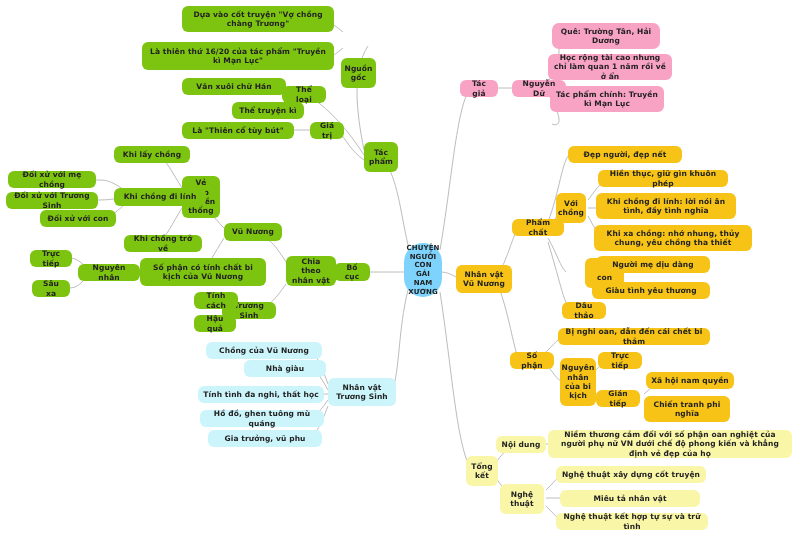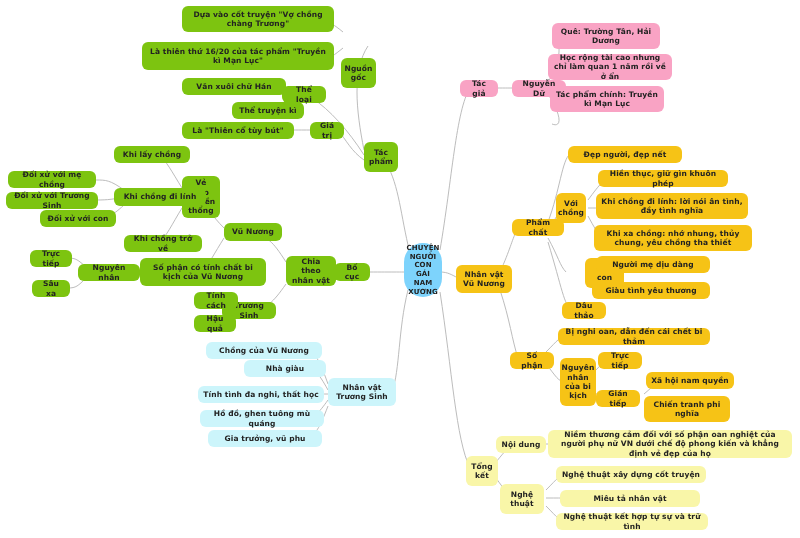--- a/index.html
+++ b/index.html
@@ -174,32 +174,32 @@
 
   <div class="node lightcyan fs75" style="left:206px;top:342px;width:116px;height:17px;">Chồng của Vũ Nương</div>
   <div class="node lightcyan fs75" style="left:328px;top:378px;width:68px;height:28px;">Nhân vật Trương Sinh</div>
   <div class="node lightcyan fs75" style="left:244px;top:360px;width:82px;height:17px;">Nhà giàu</div>
   <div class="node lightcyan fs75" style="left:198px;top:386px;width:126px;height:17px;">Tính tình đa nghi, thất học</div>
   <div class="node lightcyan fs75" style="left:200px;top:410px;width:124px;height:17px;">Hồ đồ, ghen tuông mù quáng</div>
   <div class="node lightcyan fs75" style="left:208px;top:430px;width:114px;height:17px;">Gia trưởng, vũ phu</div>
 
   <div class="node pink fs75" style="left:460px;top:80px;width:38px;height:17px;">Tác giả</div>
   <div class="node pink fs75" style="left:512px;top:80px;width:54px;height:17px;">Nguyễn Dữ</div>
-  <div class="node pink fs75" style="left:552px;top:23px;width:108px;height:26px;">Quê: Trường Tân, Hải Dương</div>
+  <div class="node pink fs75" style="left:552px;top:23px;width:108px;height:26px;border-radius:7px;">Quê: Trường Tân, Hải Dương</div>
   <div class="node pink fs75" style="left:548px;top:54px;width:124px;height:26px;">Học rộng tài cao nhưng chỉ làm quan 1 năm rồi về ở ẩn</div>
   <div class="node pink fs75" style="left:550px;top:86px;width:114px;height:26px;">Tác phẩm chính: Truyền kì Mạn Lục</div>
 
   <div class="node yellow fs75" style="left:456px;top:265px;width:56px;height:28px;">Nhân vật Vũ Nương</div>
 
   <div class="node yellow fs75" style="left:512px;top:219px;width:52px;height:17px;">Phẩm chất</div>
   <div class="node yellow fs75" style="left:568px;top:146px;width:114px;height:17px;">Đẹp người, đẹp nết</div>
 
   <div class="node yellow fs75" style="left:556px;top:193px;width:30px;height:30px;">Với chồng</div>
   <div class="node yellow fs75" style="left:598px;top:170px;width:130px;height:17px;">Hiền thục, giữ gìn khuôn phép</div>
-  <div class="node yellow fs75" style="left:596px;top:193px;width:152px;height:26px;">Khi chồng đi lính: lời nói ân tình, đầy tình nghĩa</div>
+  <div class="node yellow fs75" style="left:596px;top:193px;width:140px;height:26px;">Khi chồng đi lính: lời nói ân tình, đầy tình nghĩa</div>
   <div class="node yellow fs75" style="left:594px;top:225px;width:158px;height:26px;">Khi xa chồng: nhớ nhung, thủy chung, yêu chồng tha thiết</div>
 
   <div class="node yellow fs75" style="left:558px;top:258px;width:39px;height:30px;margin-left:27px;">Với con</div>
   <div class="node yellow fs75" style="left:596px;top:256px;width:114px;height:17px;">Người mẹ dịu dàng</div>
   <div class="node yellow fs75" style="left:592px;top:282px;width:118px;height:17px;">Giàu tình yêu thương</div>
 
   <div class="node yellow fs75" style="left:562px;top:302px;width:44px;height:17px;">Dâu thảo</div>
 
   <div class="node yellow fs75" style="left:510px;top:352px;width:44px;height:17px;">Số phận</div>
   <div class="node yellow fs75" style="left:558px;top:328px;width:152px;height:17px;">Bị nghi oan, dẫn đến cái chết bi thảm</div>

